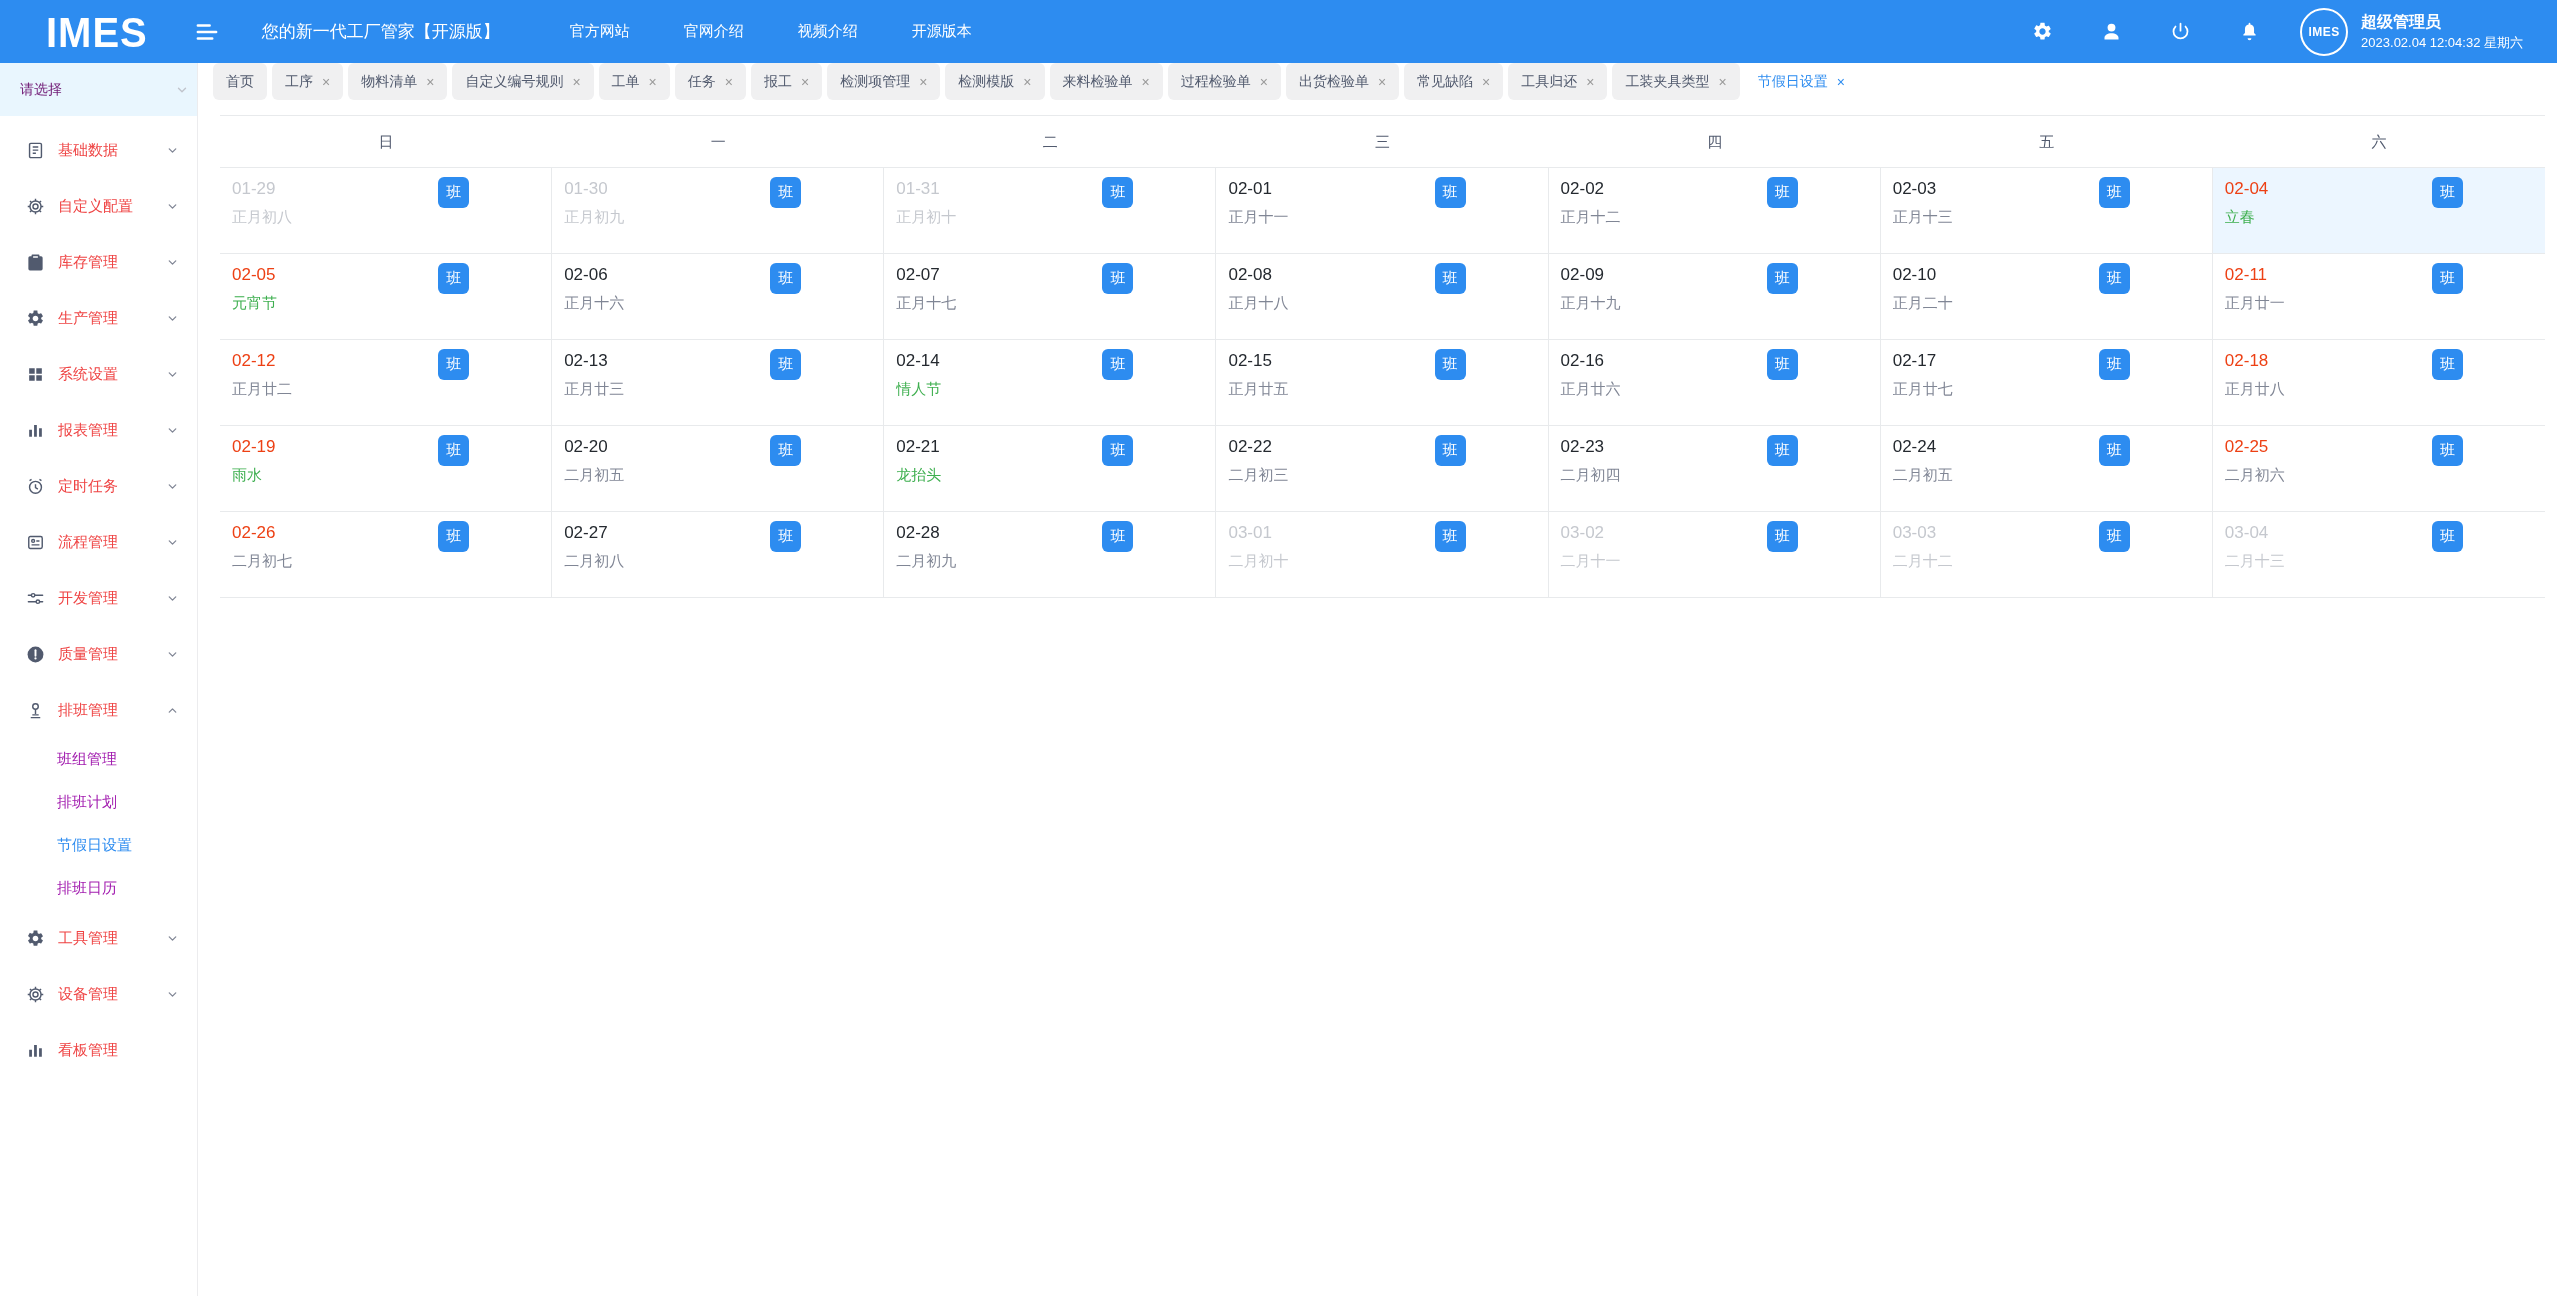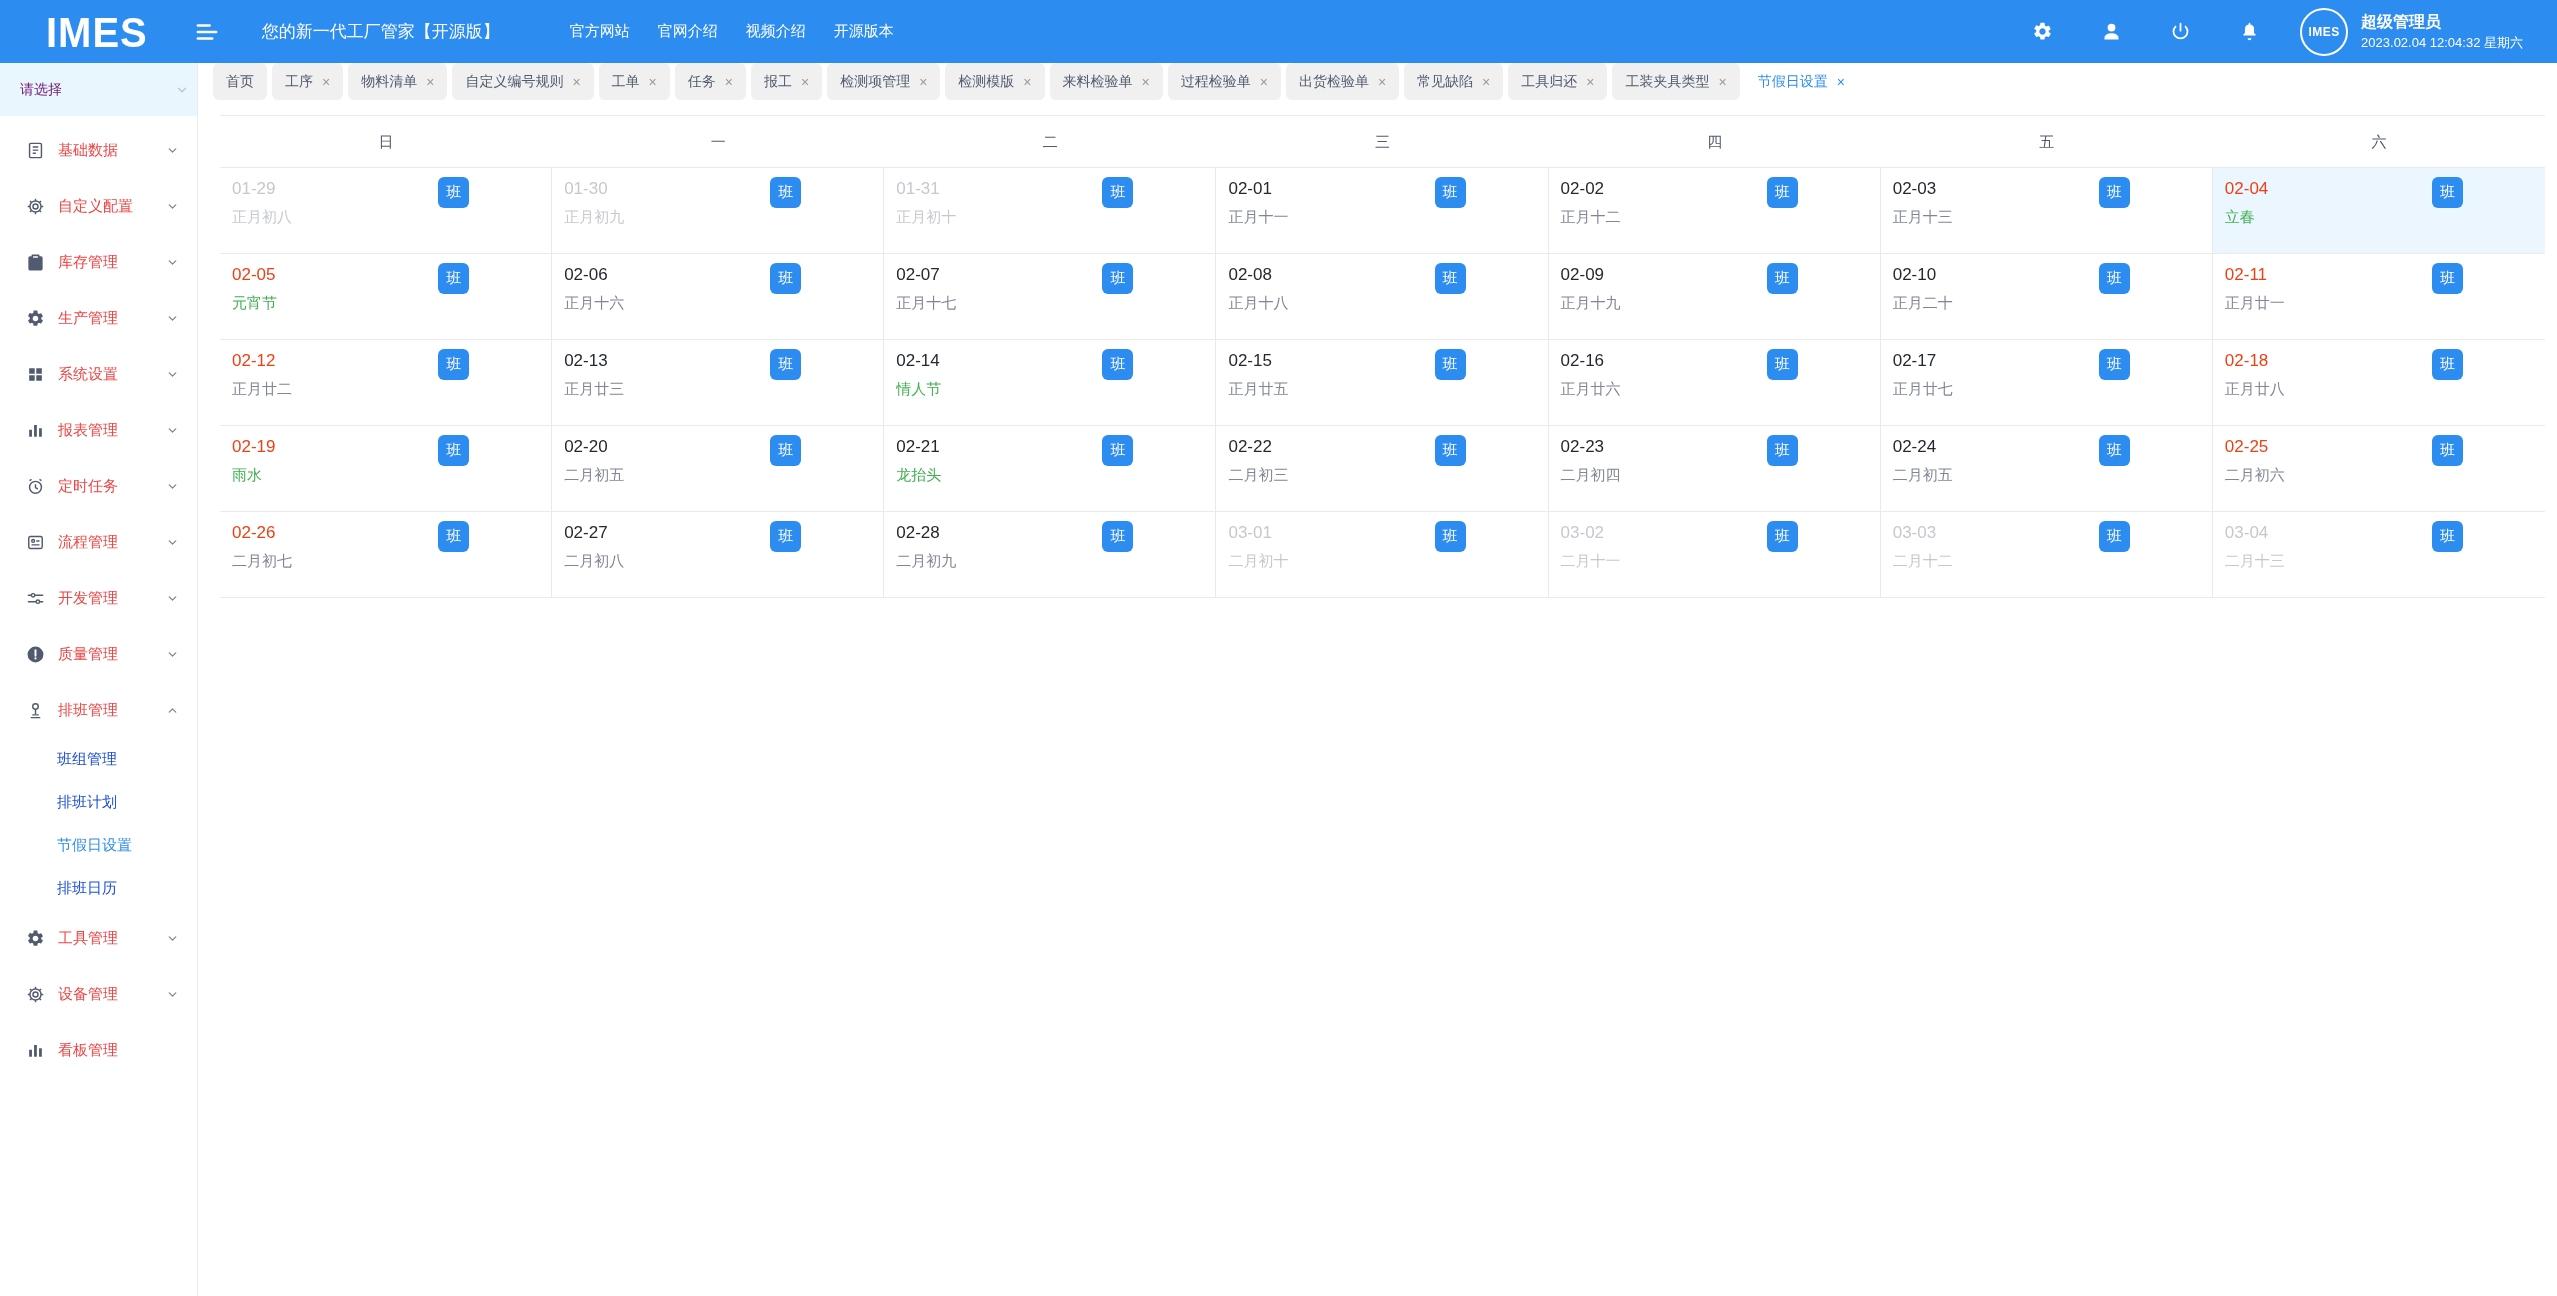--- a/index.html
+++ b/index.html
@@ -11,21 +11,21 @@
   body{width:2557px;height:1296px;overflow:hidden;background:#fff;
        font-family:"Liberation Sans","DejaVu Sans",sans-serif;color:var(--text-dark)}
 
   
   .header{height:63px;background:var(--accent);display:flex;align-items:center;
           padding:0 34px 0 46px;color:#fff}
   .logo{font-size:40px;font-weight:900;letter-spacing:1px;line-height:1;transform:scaleY(1.05)}
   .menu-toggle{width:26px;height:26px;margin-left:46px;cursor:pointer;display:flex}
   .menu-toggle svg{width:100%;height:100%}
   .app-title{font-size:17px;margin-left:42px;font-weight:500;white-space:nowrap}
-  .header-nav{display:flex;gap:28px;margin-left:70px}
+  .header-nav{display:flex;gap:54px;margin-left:70px}
   .nav-link{font-size:15px;cursor:pointer;white-space:nowrap}
   .header-right{margin-left:auto;display:flex;align-items:center}
   .header-actions{display:flex;align-items:center;gap:48px}
   .hicon{width:21px;height:21px;display:flex;cursor:pointer}
   .hicon svg{width:100%;height:100%}
   .avatar{width:48px;height:48px;border:2px solid #fff;border-radius:50%;margin-left:40px;
           display:flex;align-items:center;justify-content:center;font-weight:900;font-size:12px;
           letter-spacing:.5px;flex:none}
   .user-block{margin-left:13px;line-height:1.2}
   .user-name{font-size:16px;font-weight:700}
@@ -42,21 +42,21 @@
   .side-select .chev{width:14px;height:14px;display:flex;color:#c0c4cc}
   .menu{padding-top:6px}
   .menu-item{height:56px;display:flex;align-items:center;padding:0 18px 0 26px;
              color:#ef4444;cursor:pointer}
   .micon{width:19px;height:19px;display:flex;flex:none;color:#515a6e}
   .micon svg{width:100%;height:100%}
   .mlabel{font-size:15px;margin-left:13px;white-space:nowrap}
   .chev{margin-left:auto;width:13px;height:13px;display:flex;color:#808695}
   .chev svg{width:100%;height:100%}
   .submenu-item{height:43px;display:flex;align-items:center;padding-left:57px;
-                font-size:15px;color:#1d4ed8;cursor:pointer;white-space:nowrap}
+                font-size:15px;color:#a21caf;cursor:pointer;white-space:nowrap}
   .submenu-item.active{color:var(--accent)}
 
   
   .content{flex:1;min-width:0;background:#fff}
 
   
   .tabbar{height:37px;display:flex;align-items:center;padding-left:15px;gap:5px;overflow:hidden}
   .tab{height:37px;display:inline-flex;align-items:center;background:#f0f0f1;color:#515a6e;
        font-size:14px;padding:0 13px;gap:9px;border-radius:6px;cursor:pointer;white-space:nowrap}
   .tab.active{background:#fff;color:var(--accent)}

